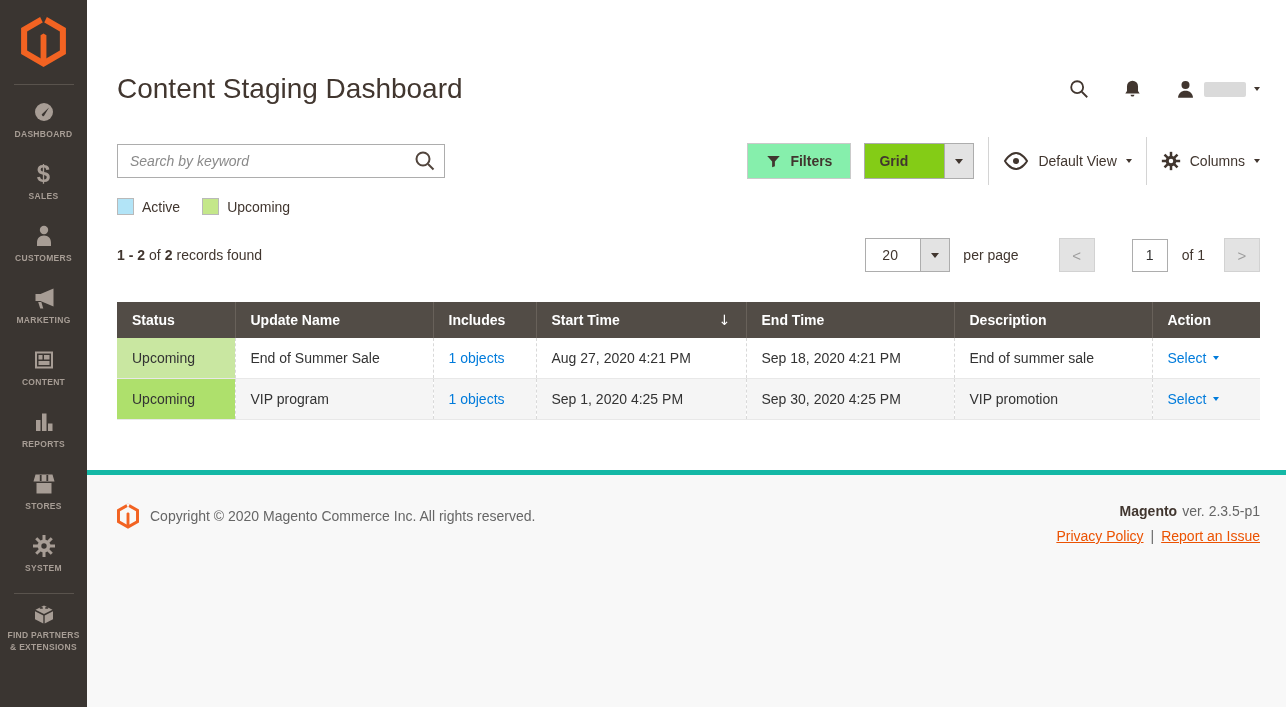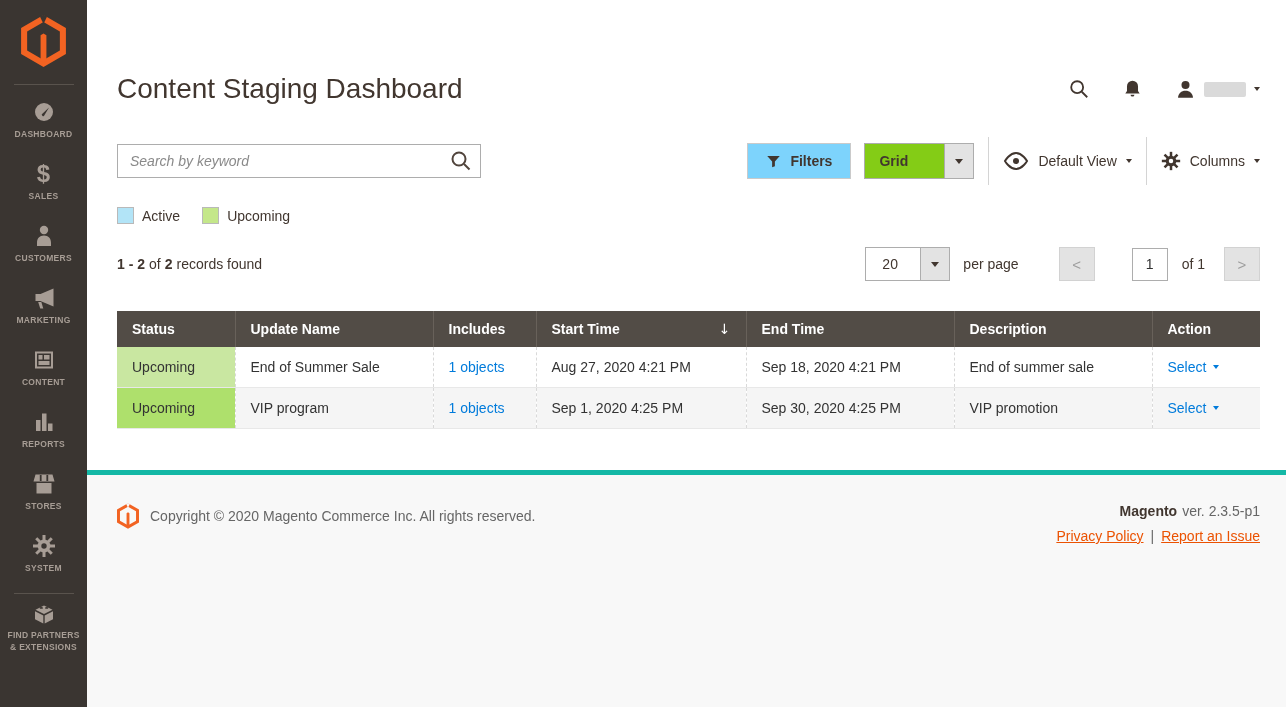--- a/index.html
+++ b/index.html
@@ -47,42 +47,42 @@
   .admin-user { display:flex; align-items:center; gap:8px; cursor:pointer; }
   .redacted-name { width:42px; height:15px; background:#dadada; border-radius:2px; }
 
   .caret { width:0; height:0; border-left:4px solid transparent; border-right:4px solid transparent;
            border-top:5px solid #41362f; display:inline-block; }
   .caret.blue { border-top-color:#007bdb; }
   .caret.sm { border-left-width:3px; border-right-width:3px; border-top-width:4px; }
 
   
   .toolbar { display:flex; justify-content:space-between; align-items:center; margin-top:29px; }
-  .search-box { position:relative; width:364px; }
+  .search-box { position:relative; width:328px; }
   .search-input {
     width:100%; height:34px; border:1px solid #adadad; padding:0 42px 0 12px;
     font-family:"Liberation Sans", sans-serif; font-size:14px; font-style:italic; color:#303030;
   }
   .search-input::placeholder { color:#8a8a8a; font-style:italic; opacity:1; }
   .search-submit { position:absolute; right:8px; top:5px; background:none; border:none; padding:0; cursor:pointer; }
 
   .toolbar-right { display:flex; align-items:center; }
   .btn-filters {
-    display:flex; align-items:center; gap:9px; background:#7dd3fc; border:1px solid #cacaca;
+    display:flex; align-items:center; gap:9px; background:#86efac; border:1px solid #cacaca;
     height:36px; padding:0 18px; font-family:"Liberation Sans", sans-serif;
     font-size:14px; font-weight:700; color:#41362f; cursor:pointer;
   }
   .grid-select { display:flex; margin-left:13px; border:1px solid #adadad; height:36px; cursor:pointer; }
   .grid-select .gs-value { background:#84cc16; width:79px; display:flex; align-items:center; padding-left:14px; font-size:14px;font-weight:bold; }
   .grid-select .gs-caret { width:29px; background:#e3e3e3; border-left:1px solid #adadad; display:flex; align-items:center; justify-content:center; }
   .v-sep { width:1px; height:48px; background:#d4d4d4; margin:0 14px; }
   .view-control, .columns-control { display:flex; align-items:center; gap:9px; font-size:14px; color:#41362f; cursor:pointer; }
 
   
-  .legend { display:flex; align-items:center; gap:22px; margin-top:22px; font-size:14px; color:#41362f; }
+  .legend { display:flex; align-items:center; gap:22px; margin-top:13px; font-size:14px; color:#41362f; }
   .legend-item { display:flex; align-items:center; gap:8px; }
   .swatch { width:17px; height:17px; border:1px solid #b9b9b9; }
 
   
   .records-row { display:flex; justify-content:space-between; align-items:center; margin-top:23px; }
   .records-text { display:flex; gap:4px; font-size:14px; color:#41362f; }
   .records-text .b { font-weight:700; }
   .pagination { display:flex; align-items:center; }
   .pp-select { display:flex; border:1px solid #adadad; height:34px; cursor:pointer; }
   .pp-select .gs-value { background:#fff; width:54px; display:flex; align-items:center; padding-left:16px; font-size:14px; }

